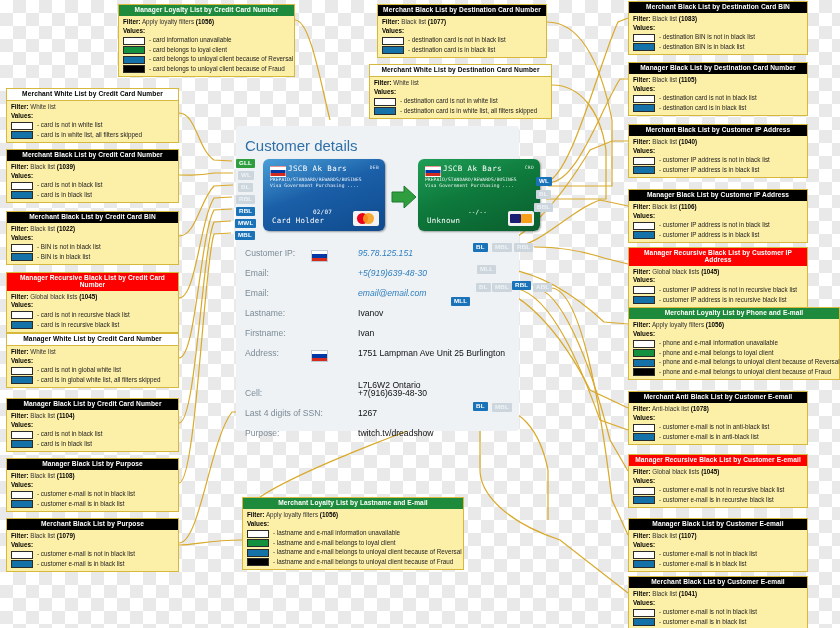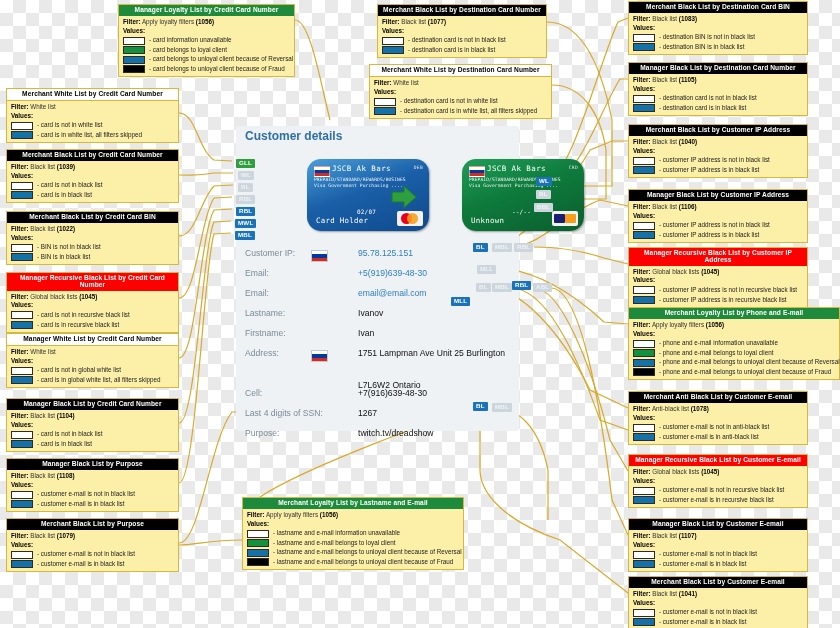--- a/index.html
+++ b/index.html
@@ -60,29 +60,28 @@
   .sw.black{background:#000000;}
   .vtxt{font-size:6.3px;color:#222;white-space:nowrap;}
 
   
   #details{
     position:absolute;left:236px;top:126px;width:283px;height:305px;
     background:#eef2f5;
     border-radius:3px;
   }
   #details .title{
-    position:absolute;left:9px;top:3px;
-    font-size:12px;font-weight:bold;color:#2f6fa8;
+    position:absolute;left:9px;top:11px;
+    font-size:15px;font-weight:normal;color:#2f6fa8;
   }
   .ccard{
-    position:absolute;border-radius:14px;color:#fff;
+    position:absolute;border-radius:6px;color:#fff;
     font-family:"DejaVu Sans Mono", monospace;
     overflow:hidden;
     box-shadow:1px 1px 2px rgba(0,0,0,.35);
-    margin-left:44px;
   }
   .ccard.blue{
     left:27px;top:33px;width:122px;height:72px;
     background:linear-gradient(160deg,#4a9fd8 0%,#1a5fa8 45%,#0f4a8c 100%);
   }
   .ccard.green{
     left:182px;top:33px;width:122px;height:72px;
     background:linear-gradient(160deg,#1f9e57 0%,#0e7a3c 45%,#0a5e2e 100%);
   }
   .ccard .flag{position:absolute;left:7px;top:7px;width:14px;height:9px;border:1px solid rgba(255,255,255,.5);}
@@ -100,21 +99,21 @@
   }
   .mc-a{position:absolute;left:4px;width:11px;height:11px;border-radius:50%;background:#e8001c;}
   .mc-b{position:absolute;left:10px;width:11px;height:11px;border-radius:50%;background:#f79e1b;opacity:.88;}
   .vs-a{position:absolute;left:2px;top:3px;width:11px;height:9px;background:#1a1f71;border-radius:1px;}
   .vs-b{position:absolute;left:13px;top:3px;width:11px;height:9px;background:#f79e1b;border-radius:1px;}
   #arrow{position:absolute;left:155px;top:58px;}
 
   .frow{position:absolute;font-size:8.6px;}
   .flabel{position:absolute;left:9px;color:#7c8b96;}
   .fvalue{position:absolute;left:122px;color:#111;white-space:nowrap;}
-  .fvalue.link{color:#2f7fc1;}
+  .fvalue.link{color:#2f7fc1;font-style:italic;}
   .fflag{position:absolute;left:75px;width:15px;height:10px;border:1px solid #bfc9d1;}
 
   
   .badge{
     position:absolute;
     font-size:6.2px;font-weight:bold;color:#ffffff;
     background:#1a72b8;
     padding:1px 3px 1.5px 3px;
     border-radius:1px;
     letter-spacing:.2px;

